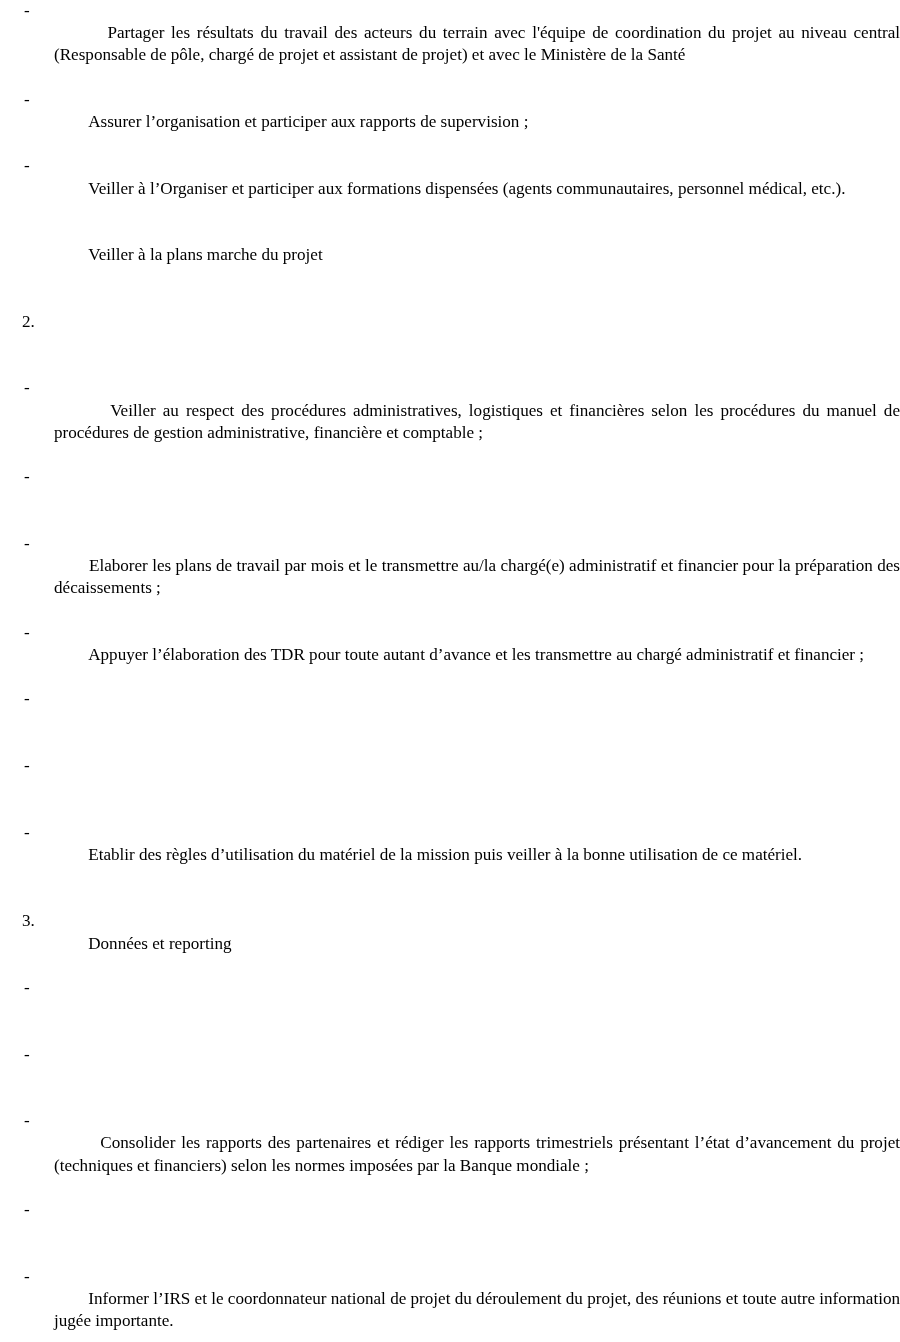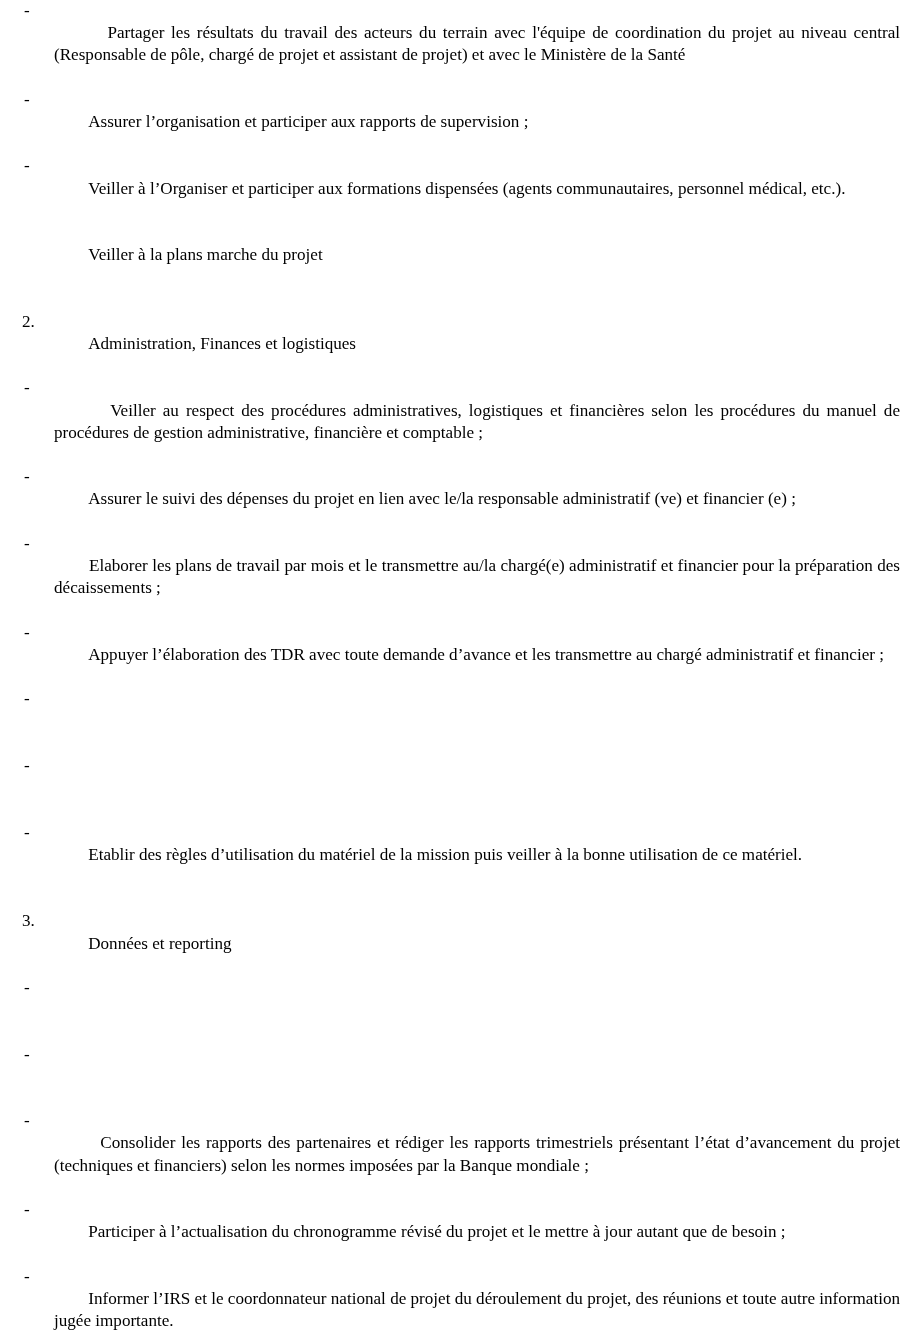--- a/index.html
+++ b/index.html
@@ -84,34 +84,34 @@
       <p class="item nojust">
         <span>Veiller à la plans marche du projet</span>
       </p>
     </div>
 
     <div class="gap-blank"></div>
 
     <div>
 
       <p class="item heading">
-        <span class="marker num">2.</span><span>Administration, Finances et logistiques</span>
+        <span class="marker num">2.</span>
       </p>
 
       <p class="item">
         <span class="marker dash">-</span><span>Veiller au respect des procédures administratives, logistiques et financières selon les procédures du manuel de procédures de gestion administrative, financière et comptable ;</span>
       </p>
       <p class="item nojust">
-        <span class="marker dash">-</span><span>Assurer le suivi des dépenses du projet en lien avec le/la responsable administratif (ve) et financier (e) ;</span>
+        <span class="marker dash">-</span>
       </p>
       <p class="item">
         <span class="marker dash">-</span><span>Elaborer les plans de travail par mois et le transmettre au/la chargé(e) administratif et financier pour la préparation des décaissements ;</span>
       </p>
       <p class="item">
-        <span class="marker dash">-</span><span>Appuyer l’élaboration des TDR avec toute demande d’avance et les transmettre au chargé administratif et financier ;</span>
+        <span class="marker dash">-</span><span>Appuyer l’élaboration des TDR pour toute autant d’avance et les transmettre au chargé administratif et financier ;</span>
       </p>
       <p class="item nojust">
         <span class="marker dash">-</span>
       </p>
       <p class="item nojust">
         <span class="marker dash">-</span>
       </p>
       <p class="item">
         <span class="marker dash">-</span><span>Etablir des règles d’utilisation du matériel de la mission puis veiller à la bonne utilisation de ce matériel.</span>
       </p>
@@ -128,21 +128,21 @@
       <p class="item nojust">
         <span class="marker dash">-</span>
       </p>
       <p class="item nojust">
         <span class="marker dash">-</span>
       </p>
       <p class="item">
         <span class="marker dash">-</span><span>Consolider les rapports des partenaires et rédiger les rapports trimestriels présentant l’état d’avancement du projet (techniques et financiers) selon les normes imposées par la Banque mondiale ;</span>
       </p>
       <p class="item nojust">
-        <span class="marker dash">-</span><span>Participer à l’actualisation du chronogramme révisé du projet et le mettre à jour autant que de besoin ;</span>
+        <span class="marker dash">-</span>
       </p>
       <p class="item">
         <span class="marker dash">-</span><span>Informer l’IRS et le coordonnateur national de projet du déroulement du projet, des réunions et toute autre information jugée importante.</span>
       </p>
     </div>
 
   </div>
 </div>
 
 </body></html>

